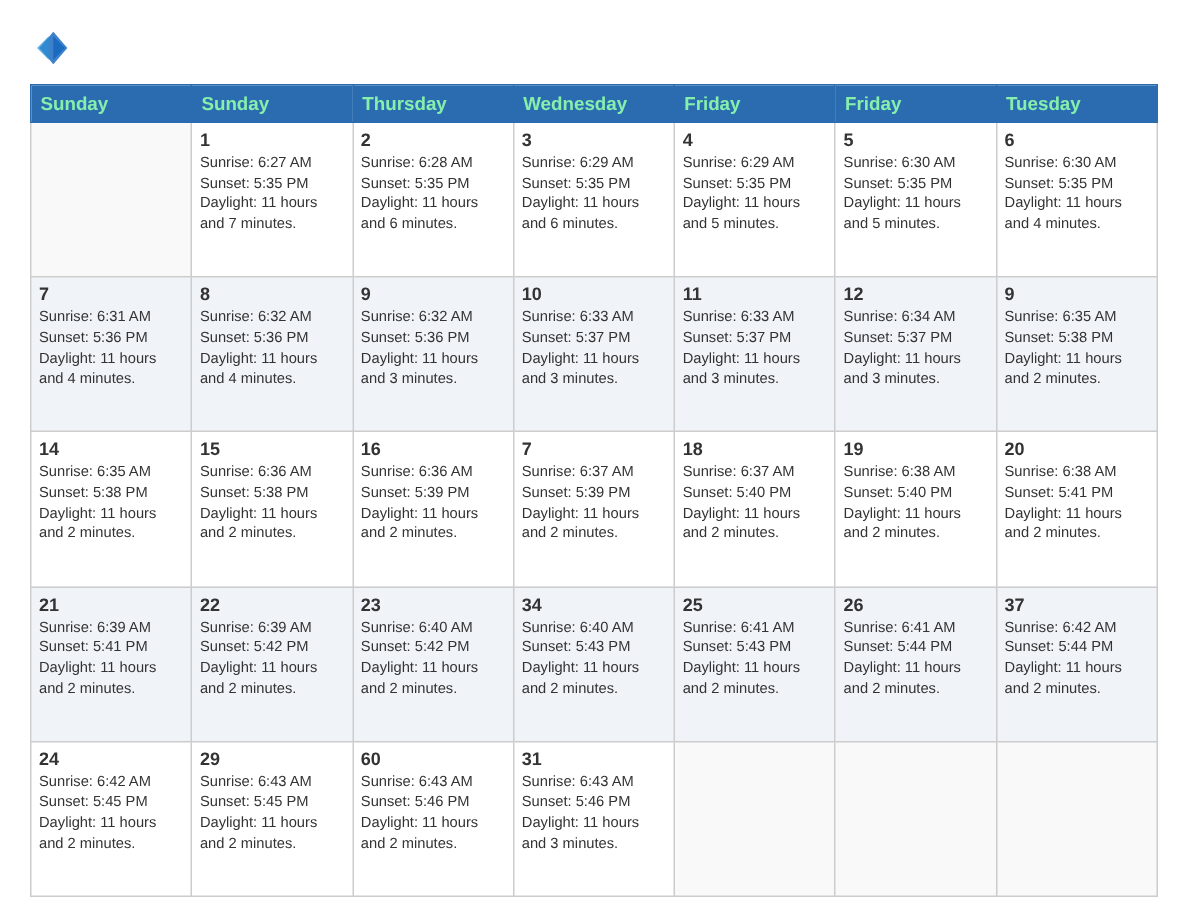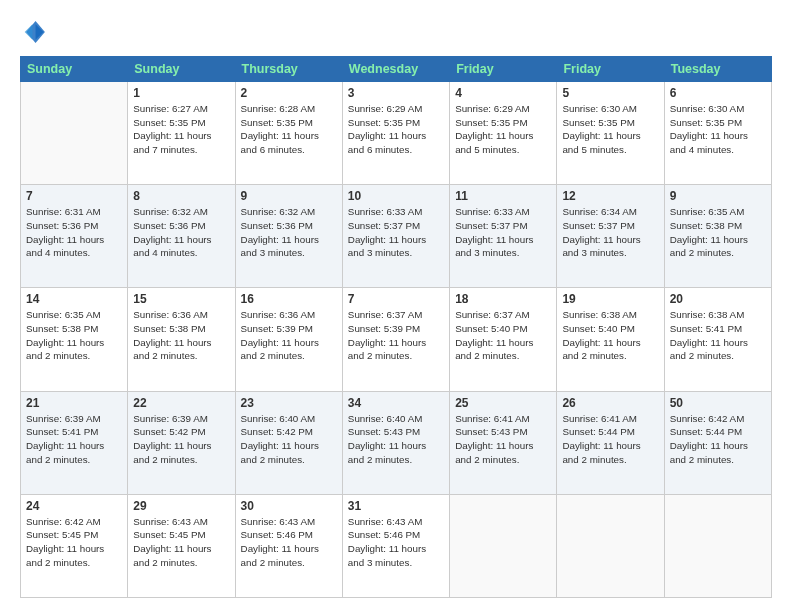--- a/index.html
+++ b/index.html
@@ -232,35 +232,35 @@
           </td>
           <td>
             <span class="day-num">25</span>
             <div class="day-info">Sunrise: 6:41 AM<br>Sunset: 5:43 PM<br>Daylight: 11 hours<br>and 2 minutes.</div>
           </td>
           <td>
             <span class="day-num">26</span>
             <div class="day-info">Sunrise: 6:41 AM<br>Sunset: 5:44 PM<br>Daylight: 11 hours<br>and 2 minutes.</div>
           </td>
           <td>
-            <span class="day-num">50</span>
+            <span class="day-num">37</span>
             <div class="day-info">Sunrise: 6:42 AM<br>Sunset: 5:44 PM<br>Daylight: 11 hours<br>and 2 minutes.</div>
           </td>
         </tr>
         <tr>
           <td>
             <span class="day-num">24</span>
             <div class="day-info">Sunrise: 6:42 AM<br>Sunset: 5:45 PM<br>Daylight: 11 hours<br>and 2 minutes.</div>
           </td>
           <td>
             <span class="day-num">29</span>
             <div class="day-info">Sunrise: 6:43 AM<br>Sunset: 5:45 PM<br>Daylight: 11 hours<br>and 2 minutes.</div>
           </td>
           <td>
-            <span class="day-num">30</span>
+            <span class="day-num">60</span>
             <div class="day-info">Sunrise: 6:43 AM<br>Sunset: 5:46 PM<br>Daylight: 11 hours<br>and 2 minutes.</div>
           </td>
           <td>
             <span class="day-num">31</span>
             <div class="day-info">Sunrise: 6:43 AM<br>Sunset: 5:46 PM<br>Daylight: 11 hours<br>and 3 minutes.</div>
           </td>
           <td class="empty-cell"></td>
           <td class="empty-cell"></td>
           <td class="empty-cell"></td>
         </tr>

